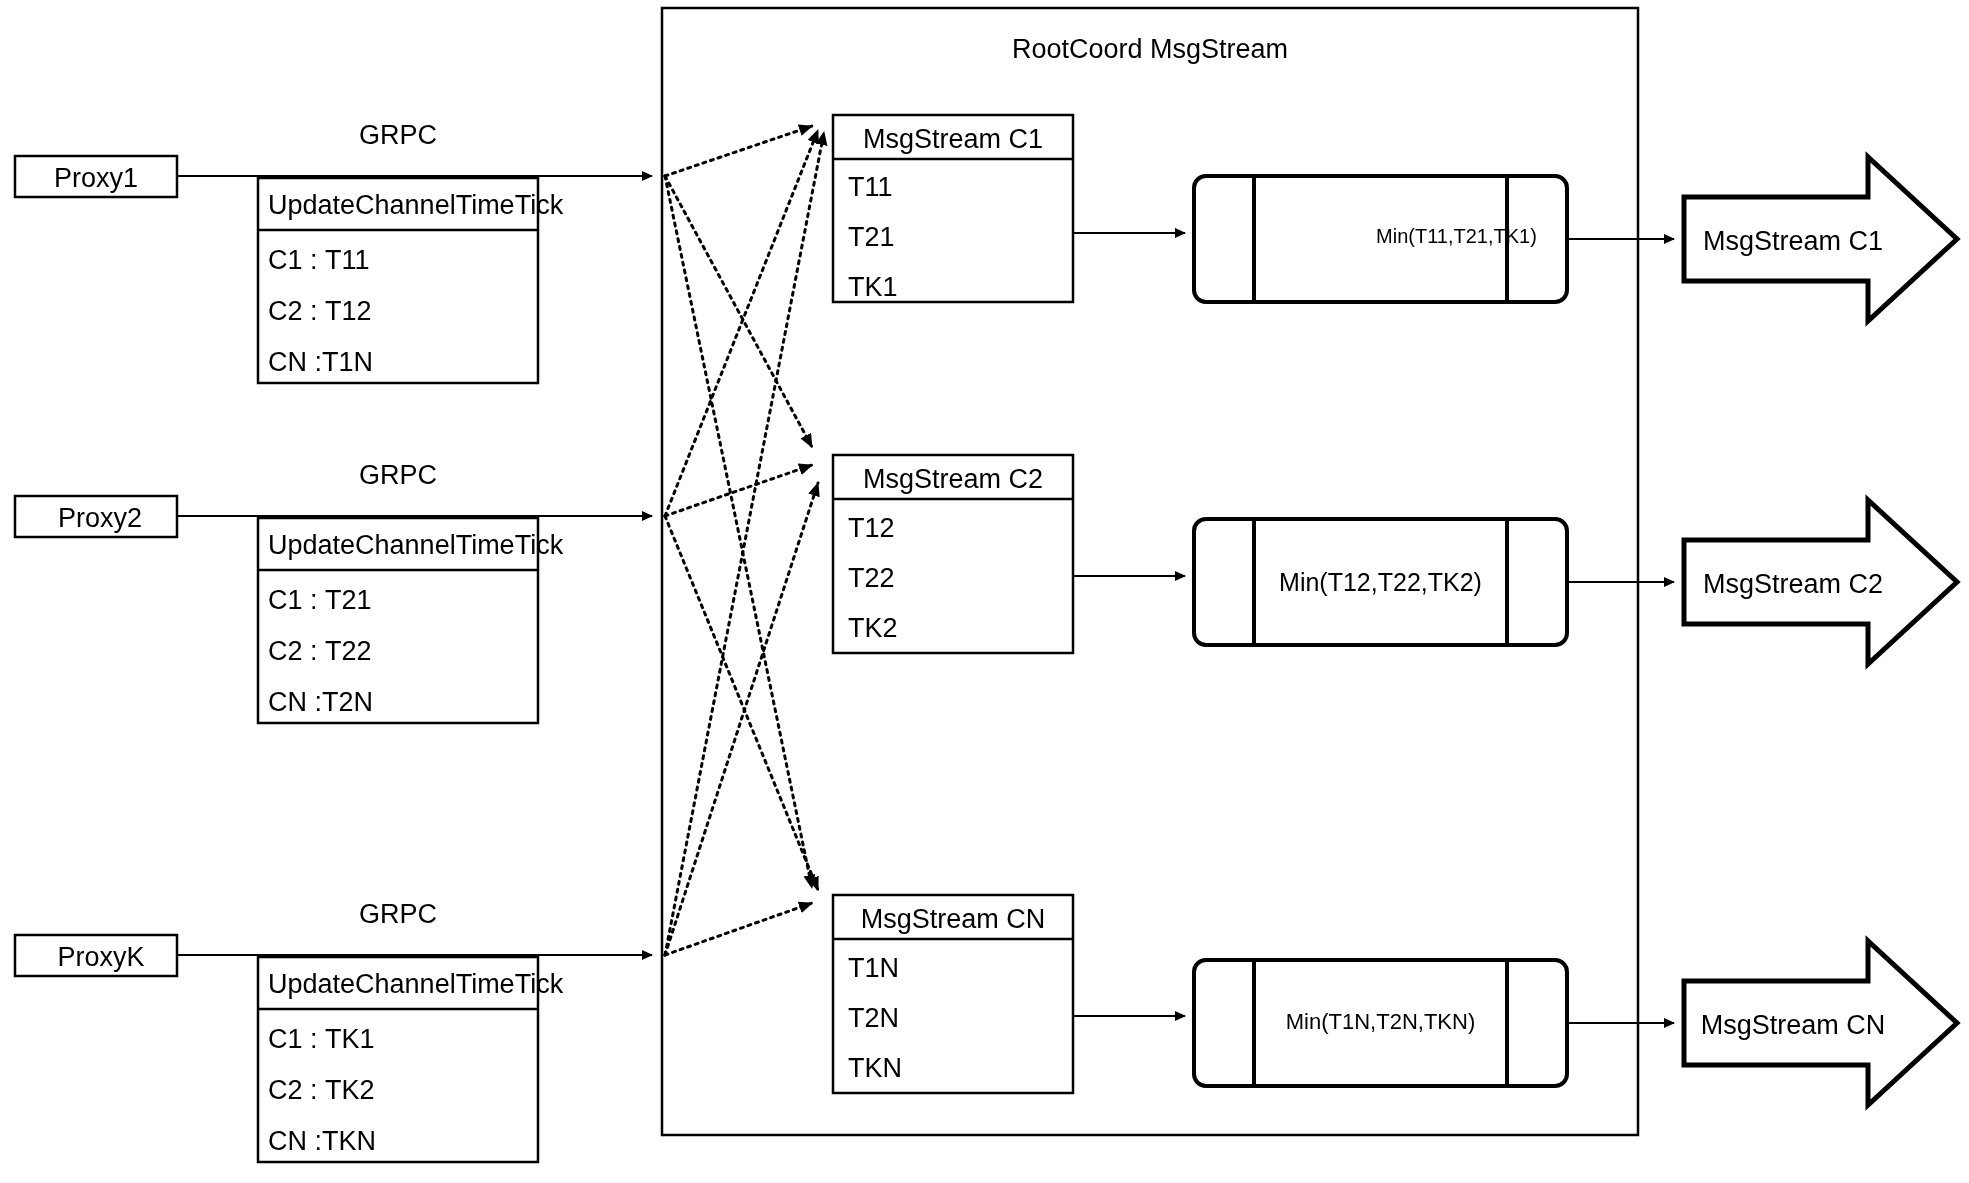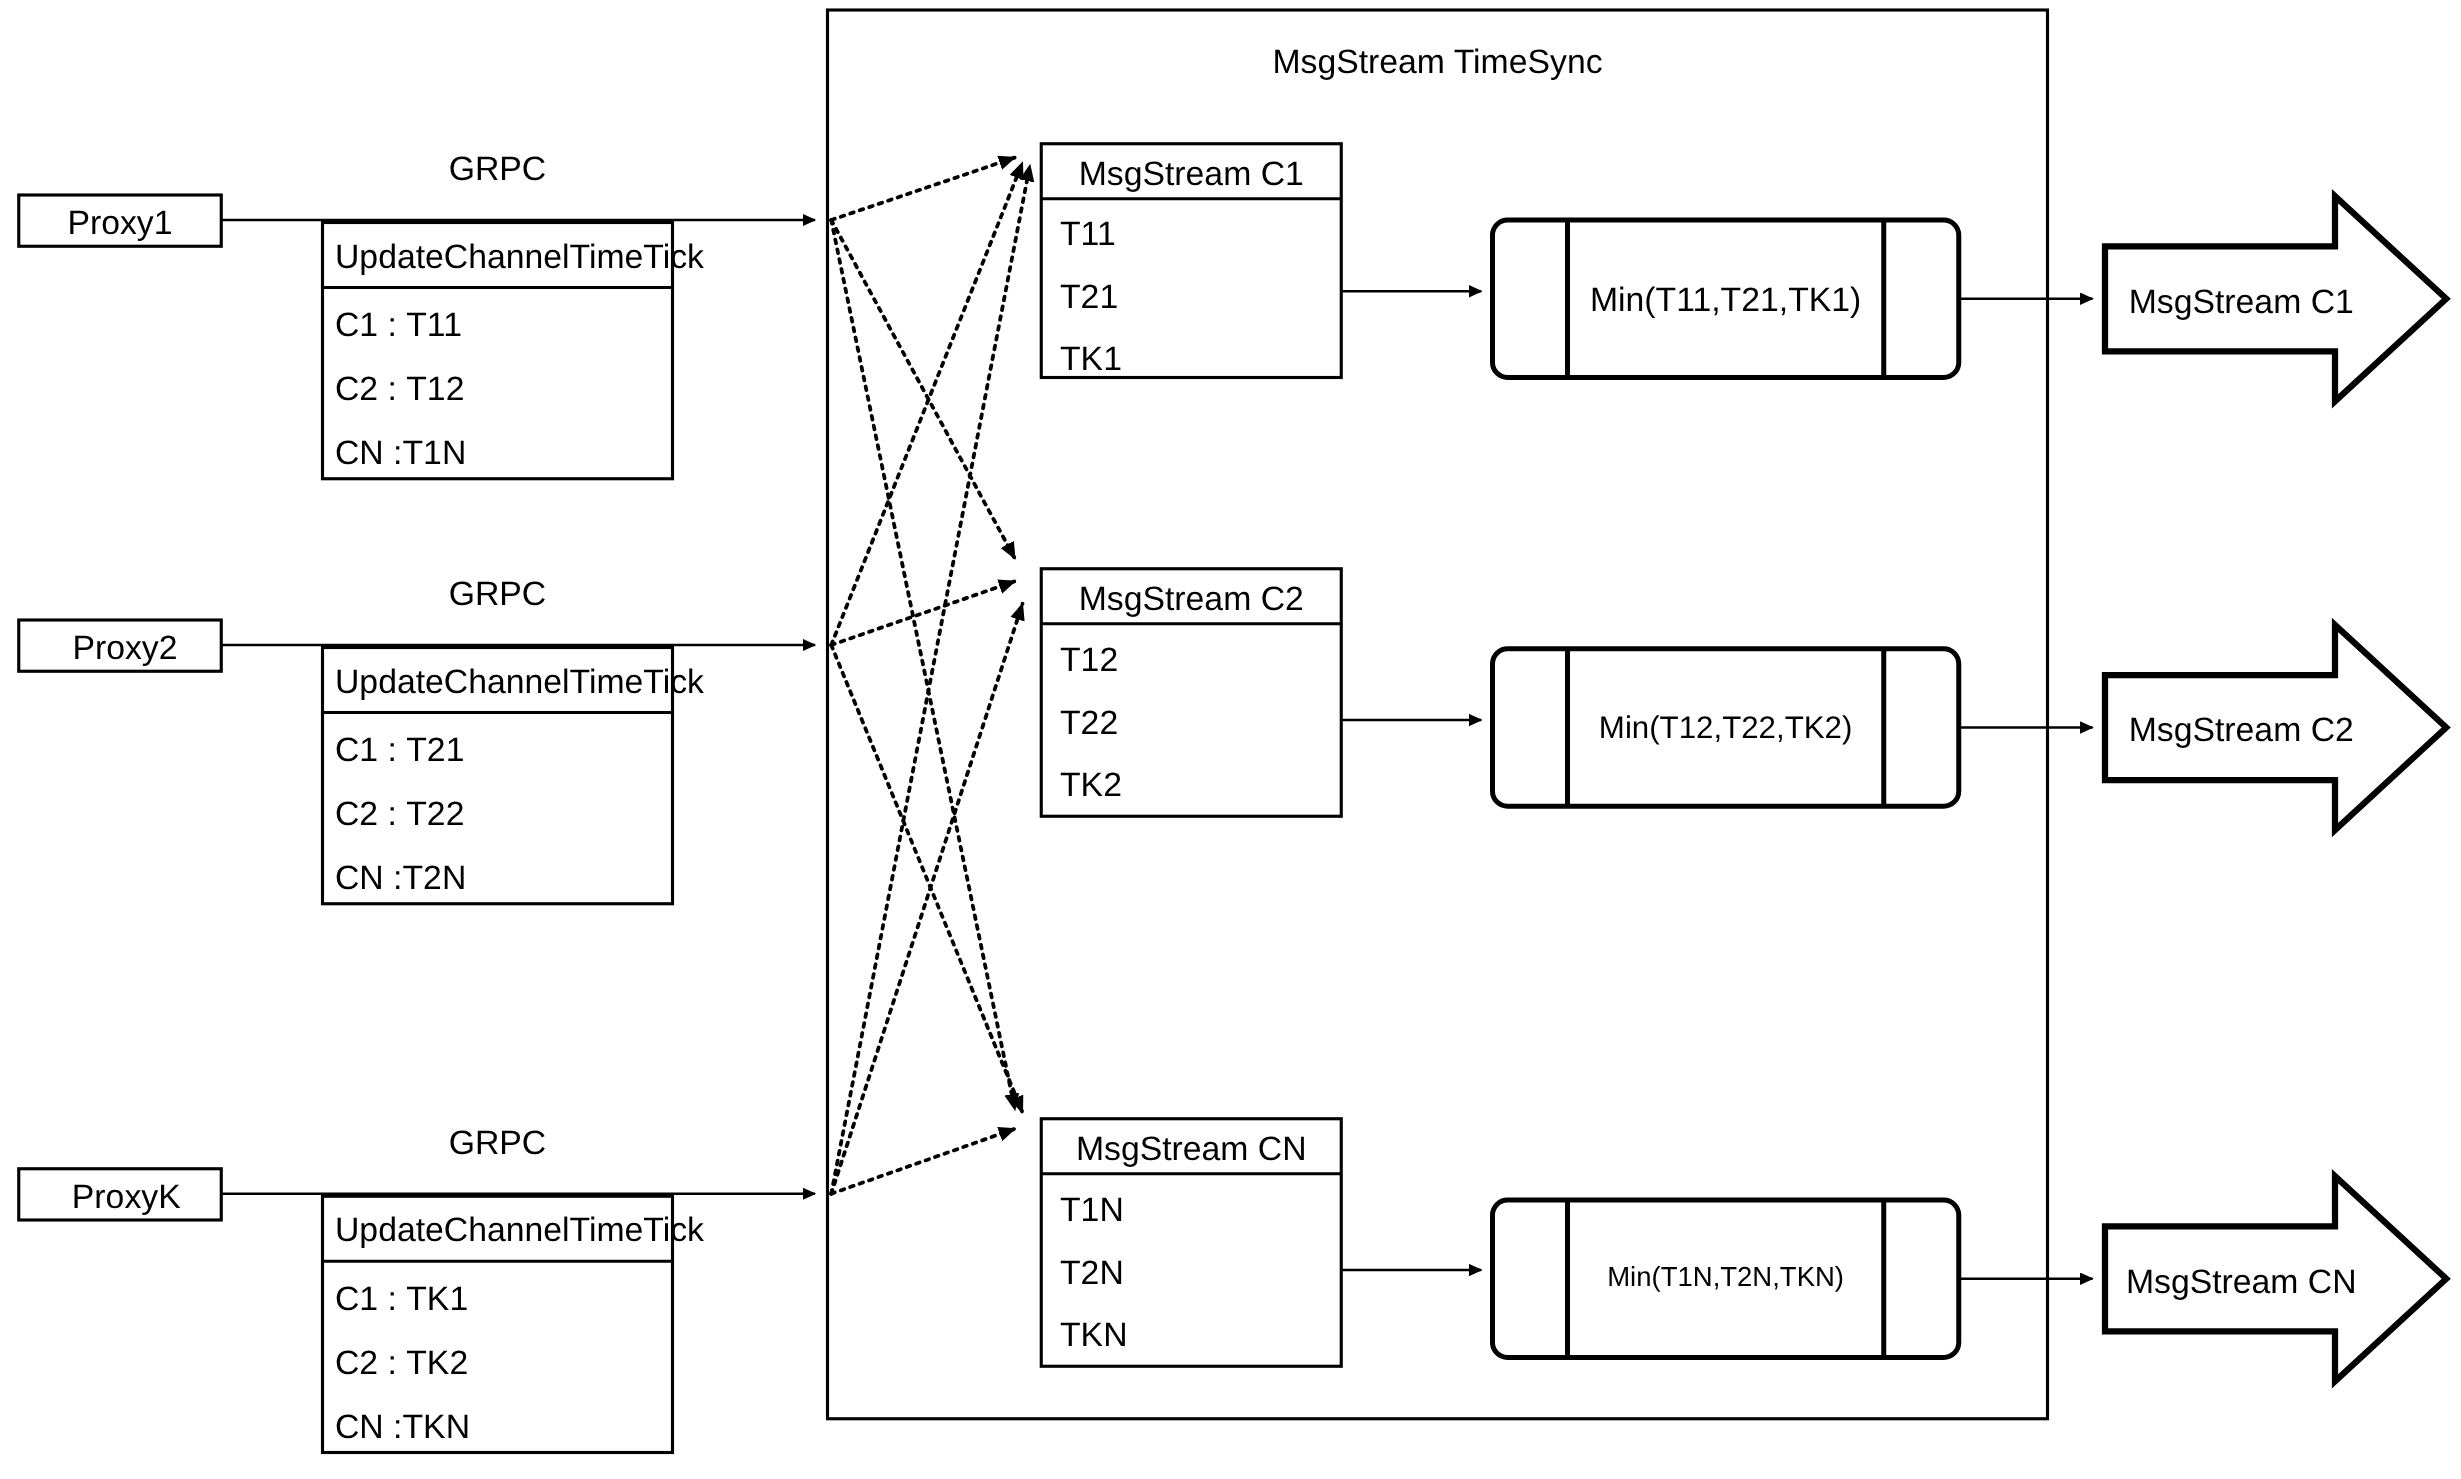--- a/index.html
+++ b/index.html
@@ -112,39 +112,39 @@
       <path d="M665,516 L818,130" marker-end="url(#arrowDot)"></path>
       <path d="M665,516 L812,465" marker-end="url(#arrowDot)"></path>
       <path d="M665,516 L818,890" marker-end="url(#arrowDot)"></path>
 
       <path d="M665,955 L824,132" marker-end="url(#arrowDot)"></path>
       <path d="M665,955 L818,483" marker-end="url(#arrowDot)"></path>
       <path d="M665,955 L812,903" marker-end="url(#arrowDot)"></path>
     </g>
   </svg>
 
-  <div class="lbl lbl-c" style="left:662px; top:34px; width:976px; font-size:27px;">MsgStream TimeSync</div>
+  <div class="lbl lbl-c" style="left:662px; top:34px; width:976px; font-size:27px;">RootCoord MsgStream</div>
 
   <div class="lbl lbl-c" style="left:15px; top:163px; width:162px; font-size:27px;text-align:center;">Proxy1</div>
   <div class="lbl lbl-c" style="left:258px; top:120px; width:280px; font-size:27px;">GRPC</div>
 
   <div class="lbl lbl-l" style="left:268px; top:190px; font-size:27px;">UpdateChannelTimeTick</div>
   <div class="lbl lbl-l" style="left:268px; top:245px; font-size:27px;">C1 :</div>
   <div class="lbl lbl-l" style="left:325px; top:245px; font-size:27px;">T11</div>
   <div class="lbl lbl-l" style="left:268px; top:296px; font-size:27px;">C2 :</div>
   <div class="lbl lbl-l" style="left:325px; top:296px; font-size:27px;">T12</div>
   <div class="lbl lbl-l" style="left:268px; top:347px; font-size:27px;">CN :</div>
   <div class="lbl lbl-l" style="left:322px; top:347px; font-size:27px;">T1N</div>
 
   <div class="lbl lbl-c" style="left:833px; top:124px; width:240px; font-size:27px;">MsgStream C1</div>
   <div class="lbl lbl-l" style="left:848px; top:172px; font-size:27px;">T11</div>
   <div class="lbl lbl-l" style="left:848px; top:222px; font-size:27px;">T21</div>
   <div class="lbl lbl-l" style="left:848px; top:272px; font-size:27px;">TK1</div>
 
-  <div class="lbl lbl-c" style="left:1254px; top:225px; width:253px; font-size:27px;">Min(T11,T21,TK1)</div>
+  <div class="lbl lbl-c" style="left:1330px; top:225px; width:253px; font-size:20px;">Min(T11,T21,TK1)</div>
 
   <div class="lbl lbl-c" style="left:1684px; top:226px; width:218px; font-size:27px;">MsgStream C1</div>
 
   <div class="lbl lbl-c" style="left:15px; top:503px; width:170px; font-size:27px;">Proxy2</div>
   <div class="lbl lbl-c" style="left:258px; top:460px; width:280px; font-size:27px;">GRPC</div>
 
   <div class="lbl lbl-l" style="left:268px; top:530px; font-size:27px;">UpdateChannelTimeTick</div>
   <div class="lbl lbl-l" style="left:268px; top:585px; font-size:27px;">C1 :</div>
   <div class="lbl lbl-l" style="left:325px; top:585px; font-size:27px;">T21</div>
   <div class="lbl lbl-l" style="left:268px; top:636px; font-size:27px;">C2 :</div>

